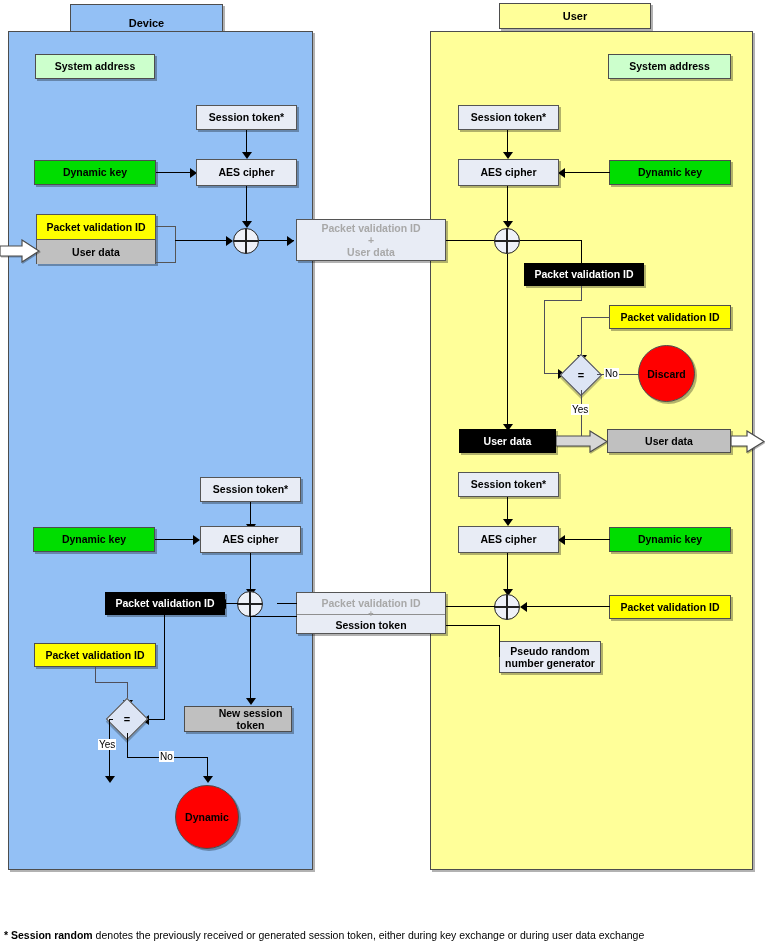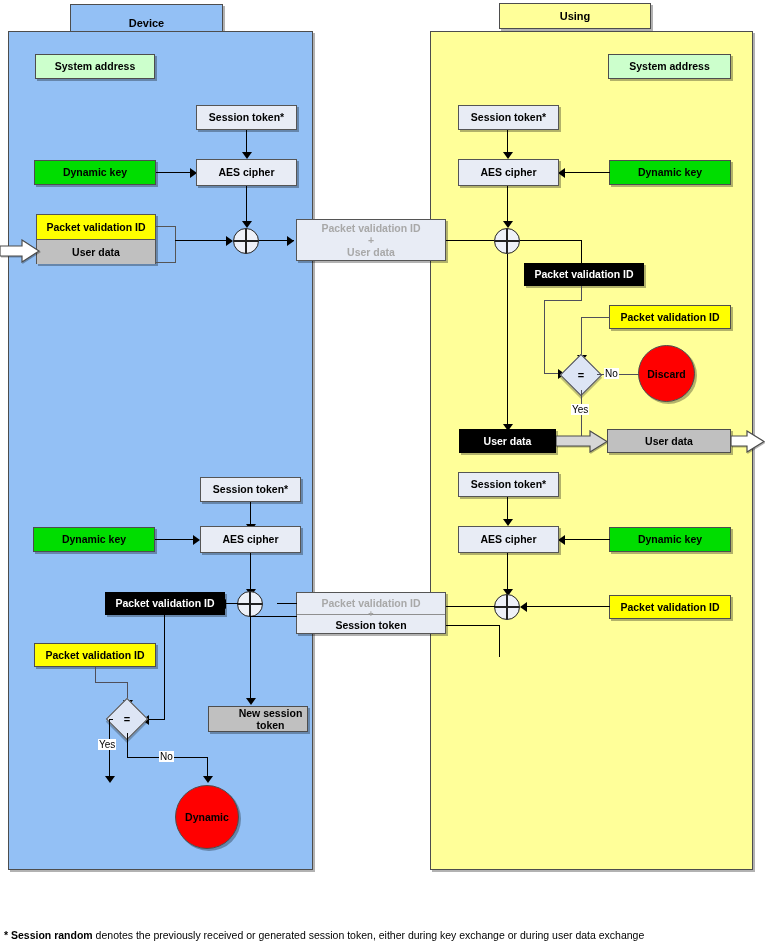--- a/index.html
+++ b/index.html
@@ -79,21 +79,21 @@
 </head>
 <body>
 
 <div id="stage">
 
   <div class="abs hdr hdr-device" style="left:70px;top:4px;width:153px;height:37px;">
     <span>Device</span>
   </div>
 
   <div class="abs hdr hdr-host" style="left:499px;top:3px;width:152px;height:26px;">
-    <span>Using</span>
+    <span>User</span>
   </div>
 
   <div class="abs panel panel-device" style="left:8px;top:31px;width:305px;height:839px;"></div>
 
   <div class="abs panel panel-host" style="left:430px;top:31px;width:323px;height:839px;"></div>
 
   <div class="abs node n-green" style="left:35px;top:54px;width:120px;height:25px;">
     <span>System address</span>
   </div>
 
@@ -254,20 +254,24 @@
 
   <div class="abs node n-yellow" style="left:609px;top:595px;width:122px;height:24px;">
     <span>Packet validation ID</span>
   </div>
   <div class="abs ln lnh" style="left:527px;top:606px;width:83px;"></div>
   <div class="abs ah ah-left" style="left:520px;top:602px;"></div>
 
   <div class="abs ln lnh" style="left:446px;top:606px;width:49px;"></div>
   <div class="abs ah ah-left" style="left:439px;top:601.5px;"></div>
 
+  <div class="abs node n-grey" style="left:499px;top:641px;width:102px;height:32px;flex-direction:column;">
+    <span>Pseudo random</span>
+    <span>number generator</span>
+  </div>
 
   <div class="abs ln lnv" style="left:499px;top:625px;height:32px;"></div>
   <div class="abs ln lnh" style="left:499px;top:656px;width:1px;"></div>
   <div class="abs ln lnh" style="left:446px;top:625px;width:54px;"></div>
   <div class="abs ah ah-left" style="left:439px;top:620.5px;"></div>
 
   <div class="abs stack" style="left:296px;top:592px;width:150px;height:42px;background:#e8ecf5;">
     <div style="height:21px;color:#a8a8a8;position:relative;">
       <span>Packet validation ID</span>
       <span style="position:absolute;left:50%;bottom:-5px;transform:translateX(-50%);font-size:9px;color:#a8a8a8;">+</span>
@@ -321,21 +325,21 @@
   <div class="abs dia" style="left:112px;top:704px;"></div>
   <div class="abs dia-lbl" style="left:112px;top:704px;">
     <span>=</span>
   </div>
 
   <div class="abs ln lnv" style="left:250px;top:617px;height:5px;"></div>
   <div class="abs ln lnh" style="left:250px;top:616px;width:47px;"></div>
   <div class="abs ln lnv" style="left:250px;top:616px;height:84px;"></div>
   <div class="abs ah ah-down" style="left:245.5px;top:698px;"></div>
 
-  <div class="abs node n-silver" style="left:208px;top:706px;width:100px;height:26px;padding-left:25px;">
+  <div class="abs node n-silver" style="left:184px;top:706px;width:108px;height:26px;padding-left:25px;">
     <span>New session token</span>
   </div>
 
   <div class="abs ln lnv" style="left:109px;top:719px;height:60px;"></div>
   <div class="abs ln lnh" style="left:109px;top:719px;width:4px;"></div>
   <div class="abs ah ah-down" style="left:104.5px;top:776px;"></div>
   <div class="abs elbl" style="left:98px;top:739px;">
     <span>Yes</span>
   </div>
 

